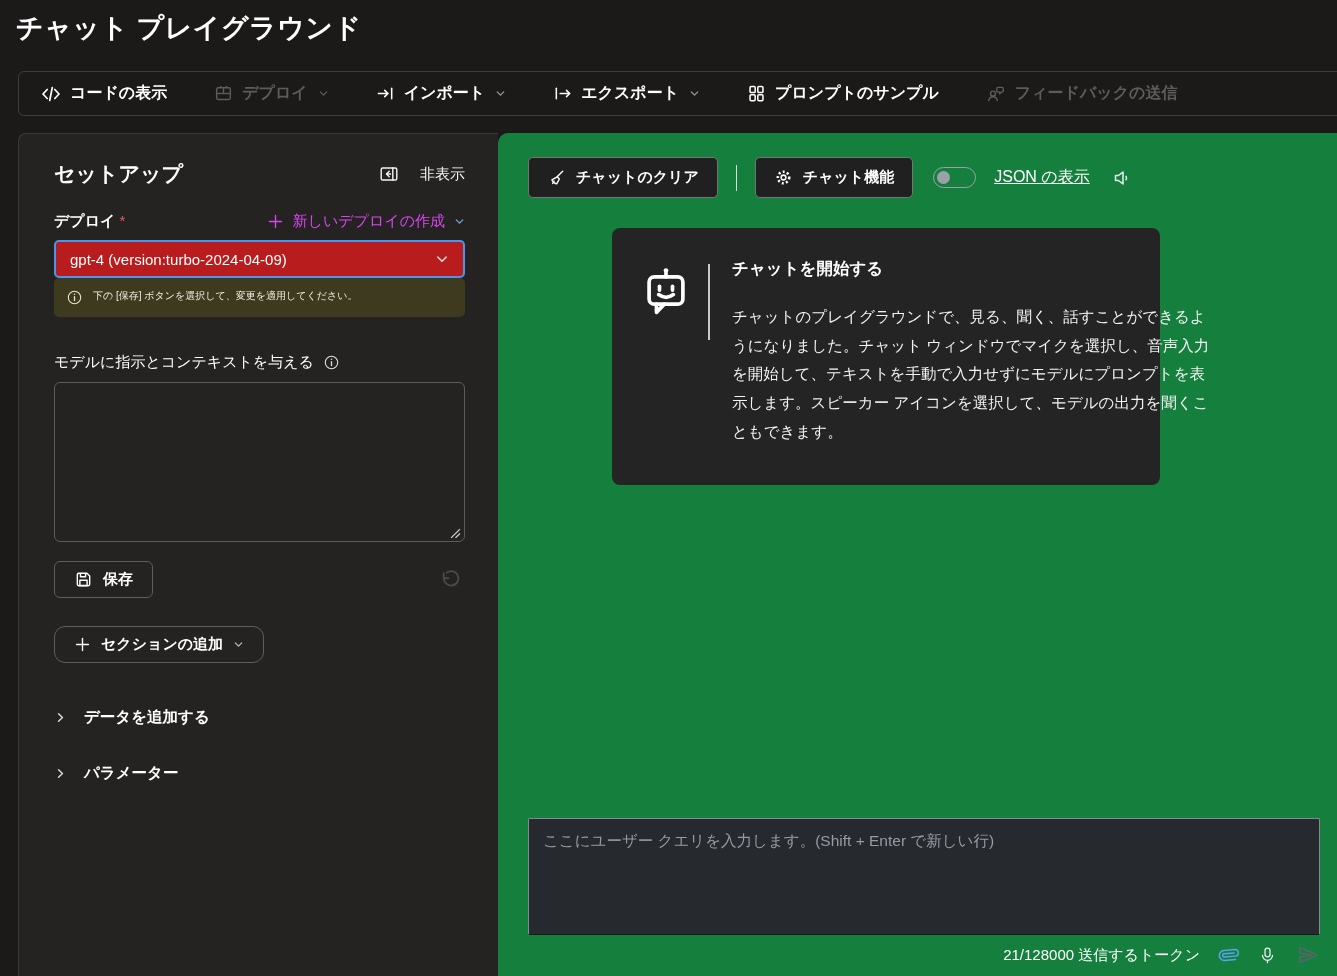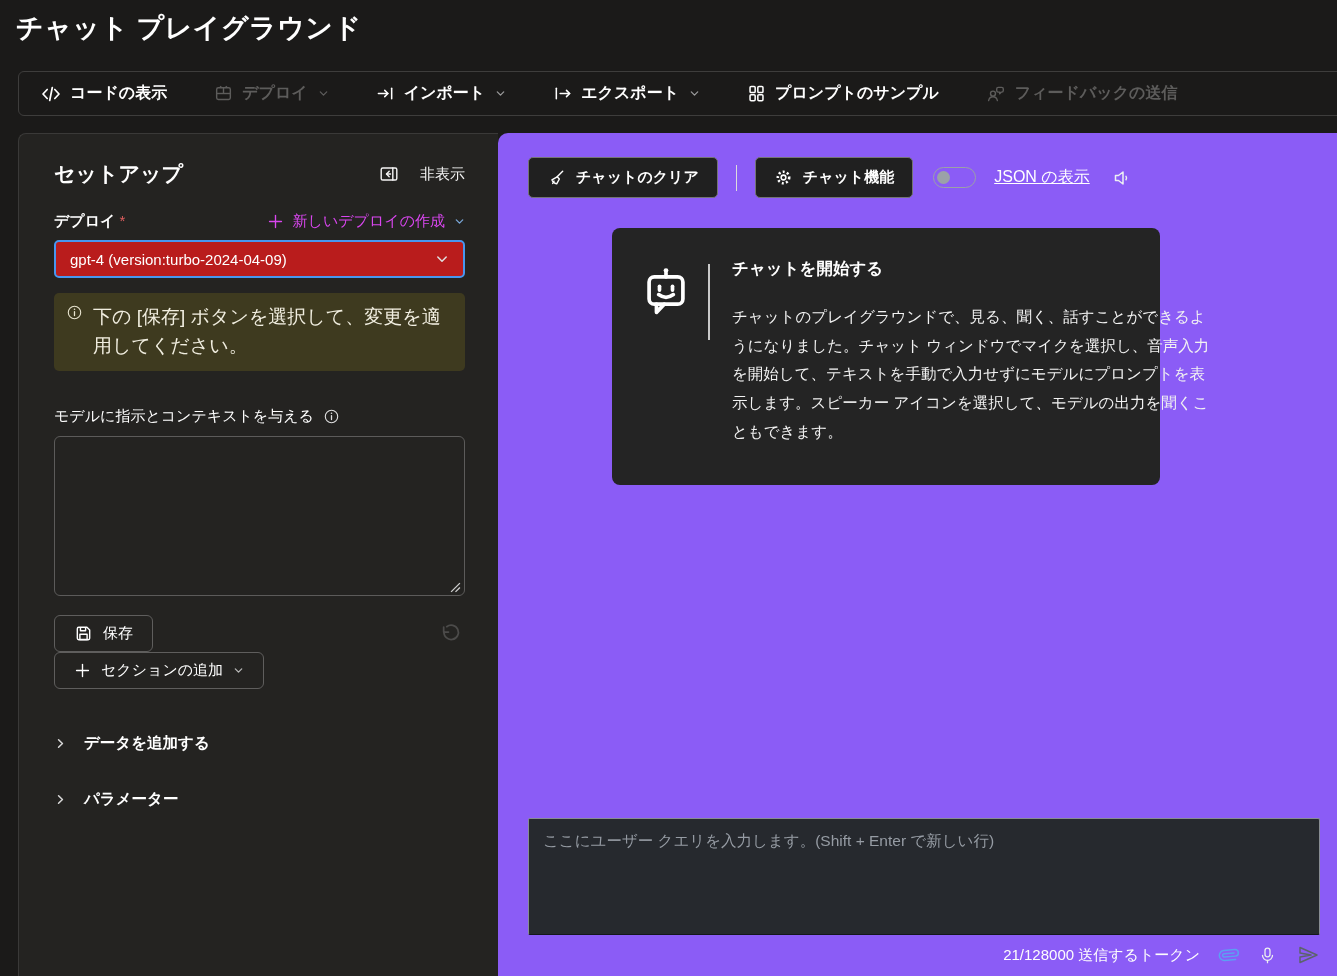--- a/index.html
+++ b/index.html
@@ -49,59 +49,59 @@
 
   .deploy-select {
     margin-top:9px; height:38px;
     background:#b91c1c; border:2px solid #4796f0; border-radius:5px;
     display:flex; align-items:center; justify-content:space-between;
     padding:0 14px; font-size:15px; cursor:pointer;
   }
   .deploy-select .chev { color:#e0e0e0; }
 
   .warning-box {
-    margin-top:15px; background:#3e3a1f; border-radius:5px;
+    background:#3e3a1f; border-radius:5px;
     padding:10px 12px 11px 12px;
-    display:flex; gap:10px; font-size:19px; line-height:1.5; color:#f1eee0;
+    display:flex; gap:10px; font-size:10px; line-height:1.5; color:#f1eee0;
   }
   .warning-box .icon { flex:none; margin-top:1px; color:#e8e4cf; }
 
   .context-row { margin-top:36px; display:flex; align-items:center; gap:9px; font-size:15px; }
   .context-row .icon { color:#e0e0e0; }
 
   .sys-wrap { position:relative; margin-top:10px; }
   .sys-textarea {
     width:100%; height:160px; resize:none;
     background:transparent; border:1px solid #5c5b5a; border-radius:6px;
     color:#fff; font-family:"Liberation Sans", sans-serif; font-size:14px; padding:8px 10px;
     outline:none;
   }
   .resize-handle { position:absolute; right:4px; bottom:7px; }
 
   .save-row { margin-top:15px; display:flex; justify-content:space-between; align-items:center; }
   .btn-outline {
     display:flex; align-items:center; gap:10px;
     height:37px; padding:16px 19px;
     background:transparent; border:1px solid #5f5e5d; border-radius:6px;
-    color:#fff; font-size:15px; font-weight:400; cursor:pointer;
+    color:#fff; font-size:15px; font-weight:700; cursor:pointer;
     font-family:"Liberation Sans", sans-serif;
   }
   .undo-btn { color:#4c4b4a; margin-right:3px; cursor:default; }
 
-  .add-section-btn { width:-moz-fit-content; width:fit-content; }
+  .add-section-btn { margin-top:28px; width:-moz-fit-content; width:fit-content;border-radius:11px; }
 
   .collapse-row { display:flex; align-items:center; gap:17px; font-size:15.5px; font-weight:700; cursor:pointer; }
   .collapse-row .chev { color:#d8d8d8; }
   .collapse-data { margin-top:44px; }
   .collapse-params { margin-top:35px; }
 
   
   .chat-main {
     position:absolute; left:498px; top:133px; width:839px; height:843px;
-    background:#8b5cf6; border-top-left-radius:10px;
+    background:#15803d; border-top-left-radius:10px;
   }
   .chat-toolbar { position:absolute; left:30px; top:24px; display:flex; align-items:center; gap:18px; }
   .chat-btn {
     display:flex; align-items:center; gap:10px; height:41px; padding:0 18px;
     background:#202020; border:1px solid #747474; border-radius:5px;
     color:#fff; font-size:15px; font-weight:700; cursor:pointer;
     font-family:"Liberation Sans", sans-serif;
   }
   .vline { width:1px; height:26px; background:#dcdcdc; }
   .toggle {

